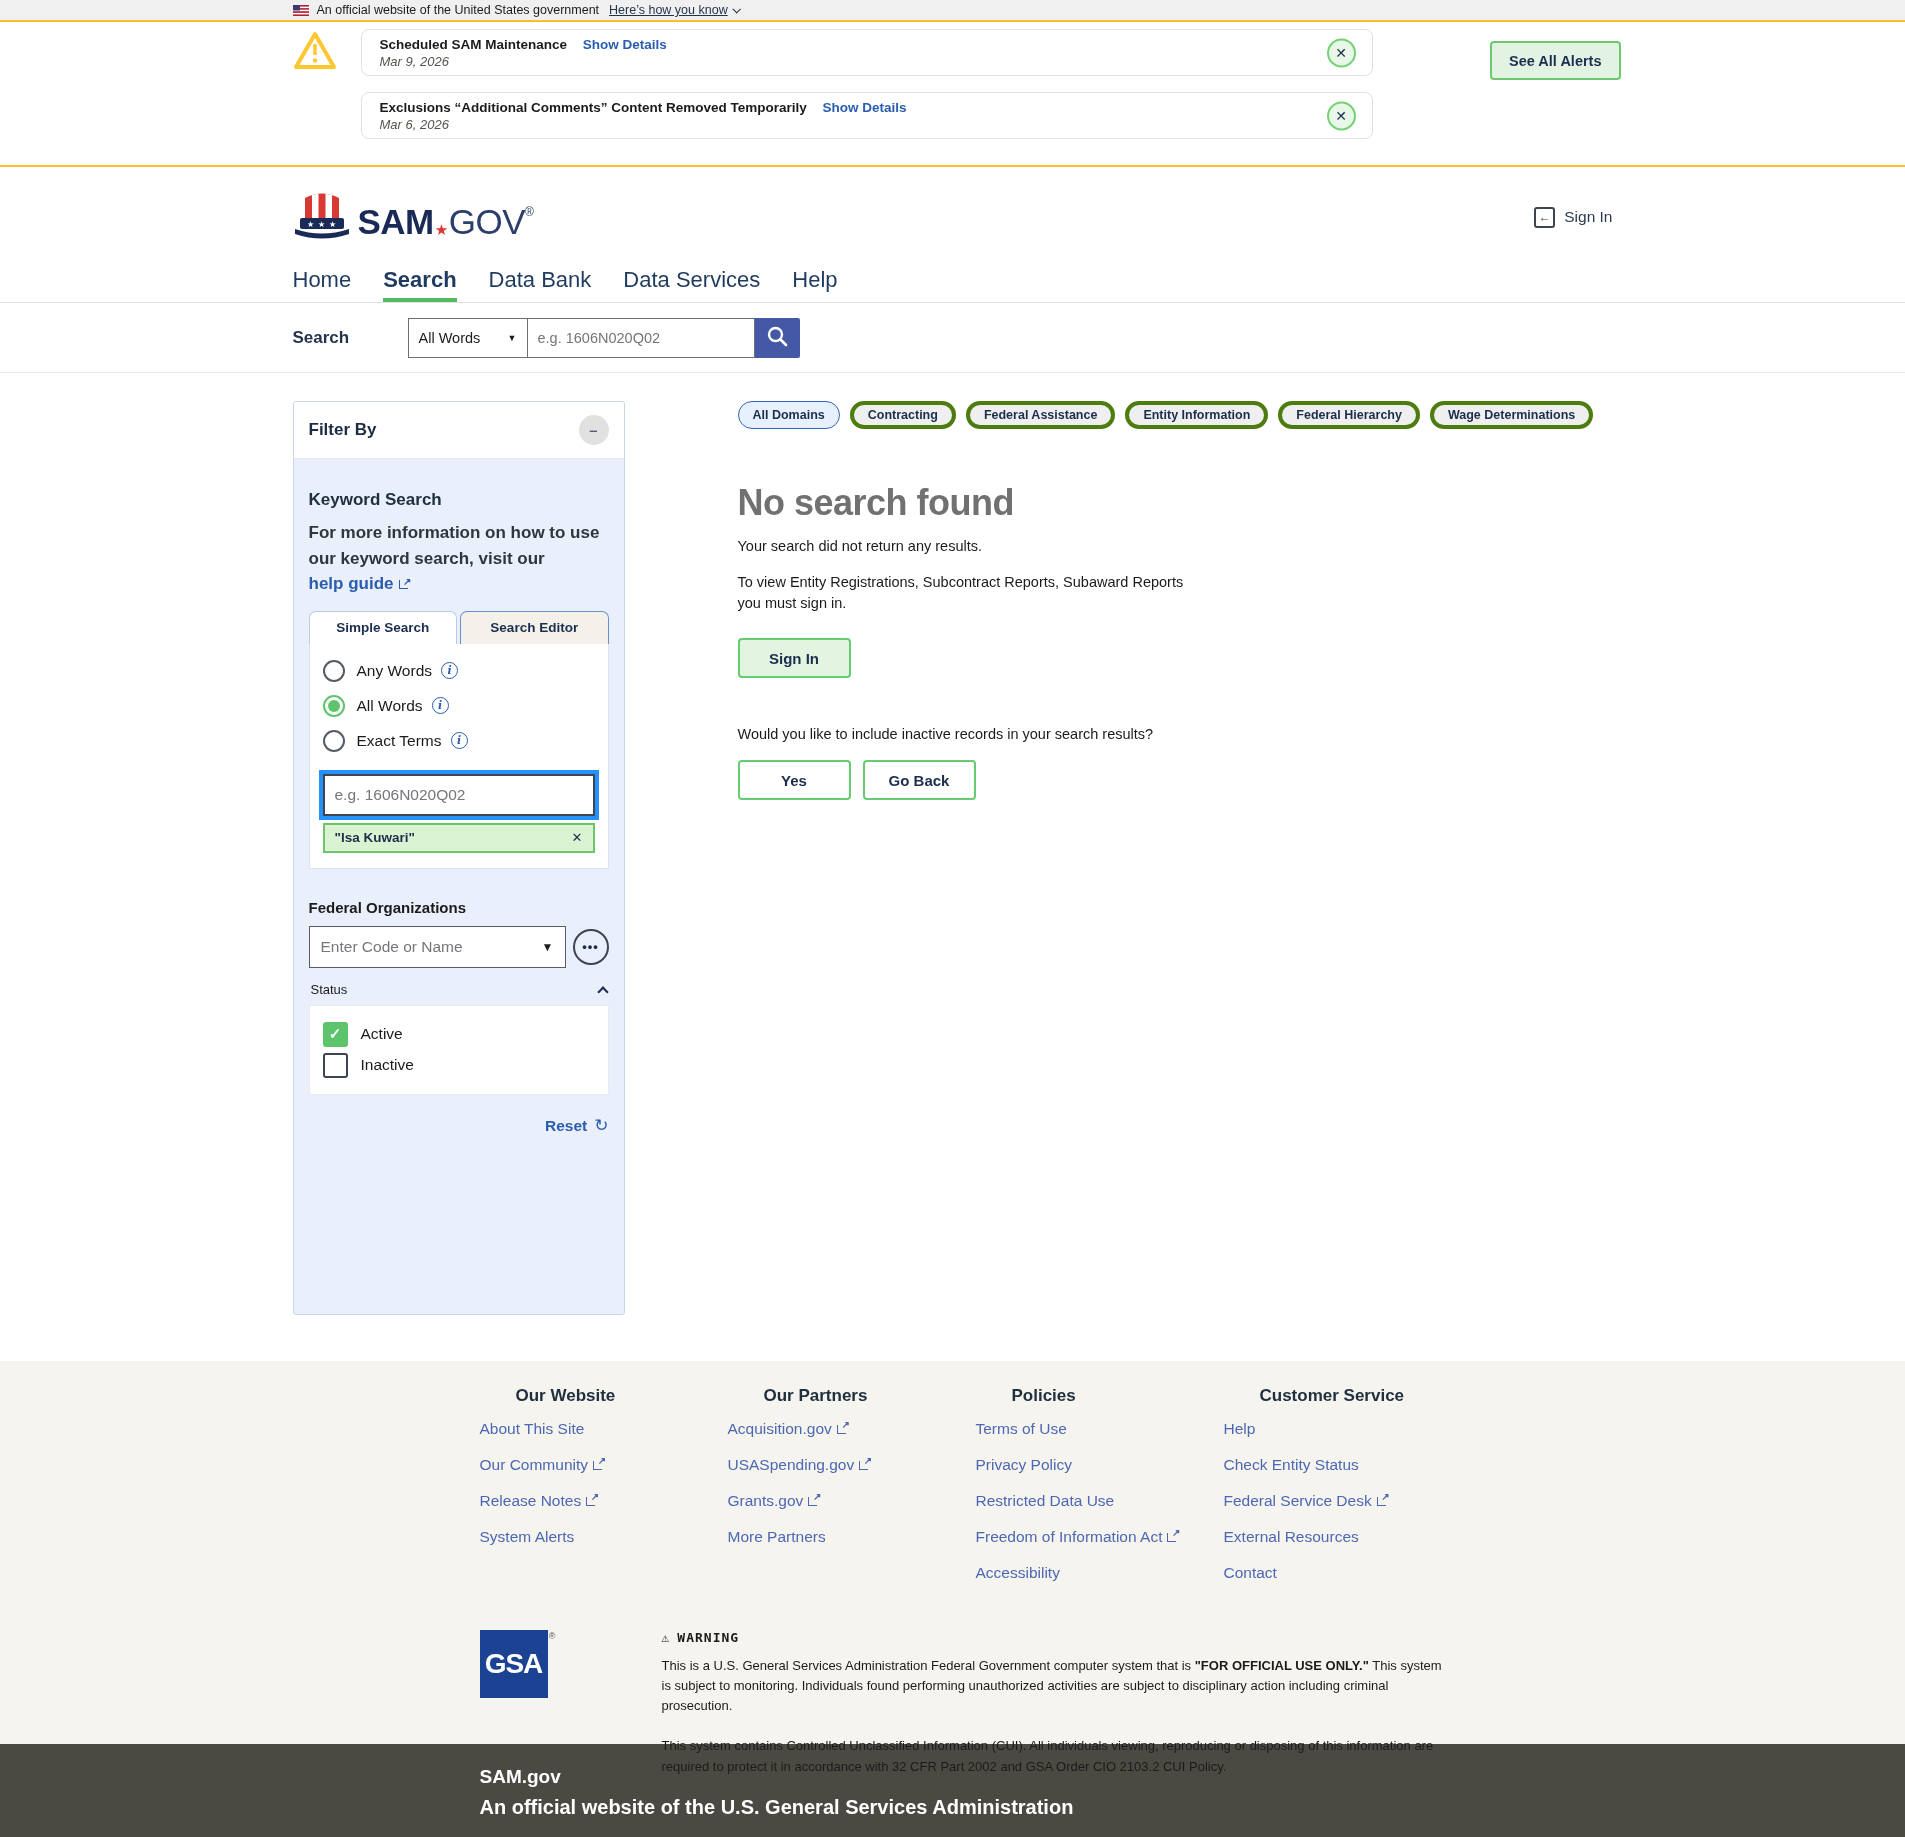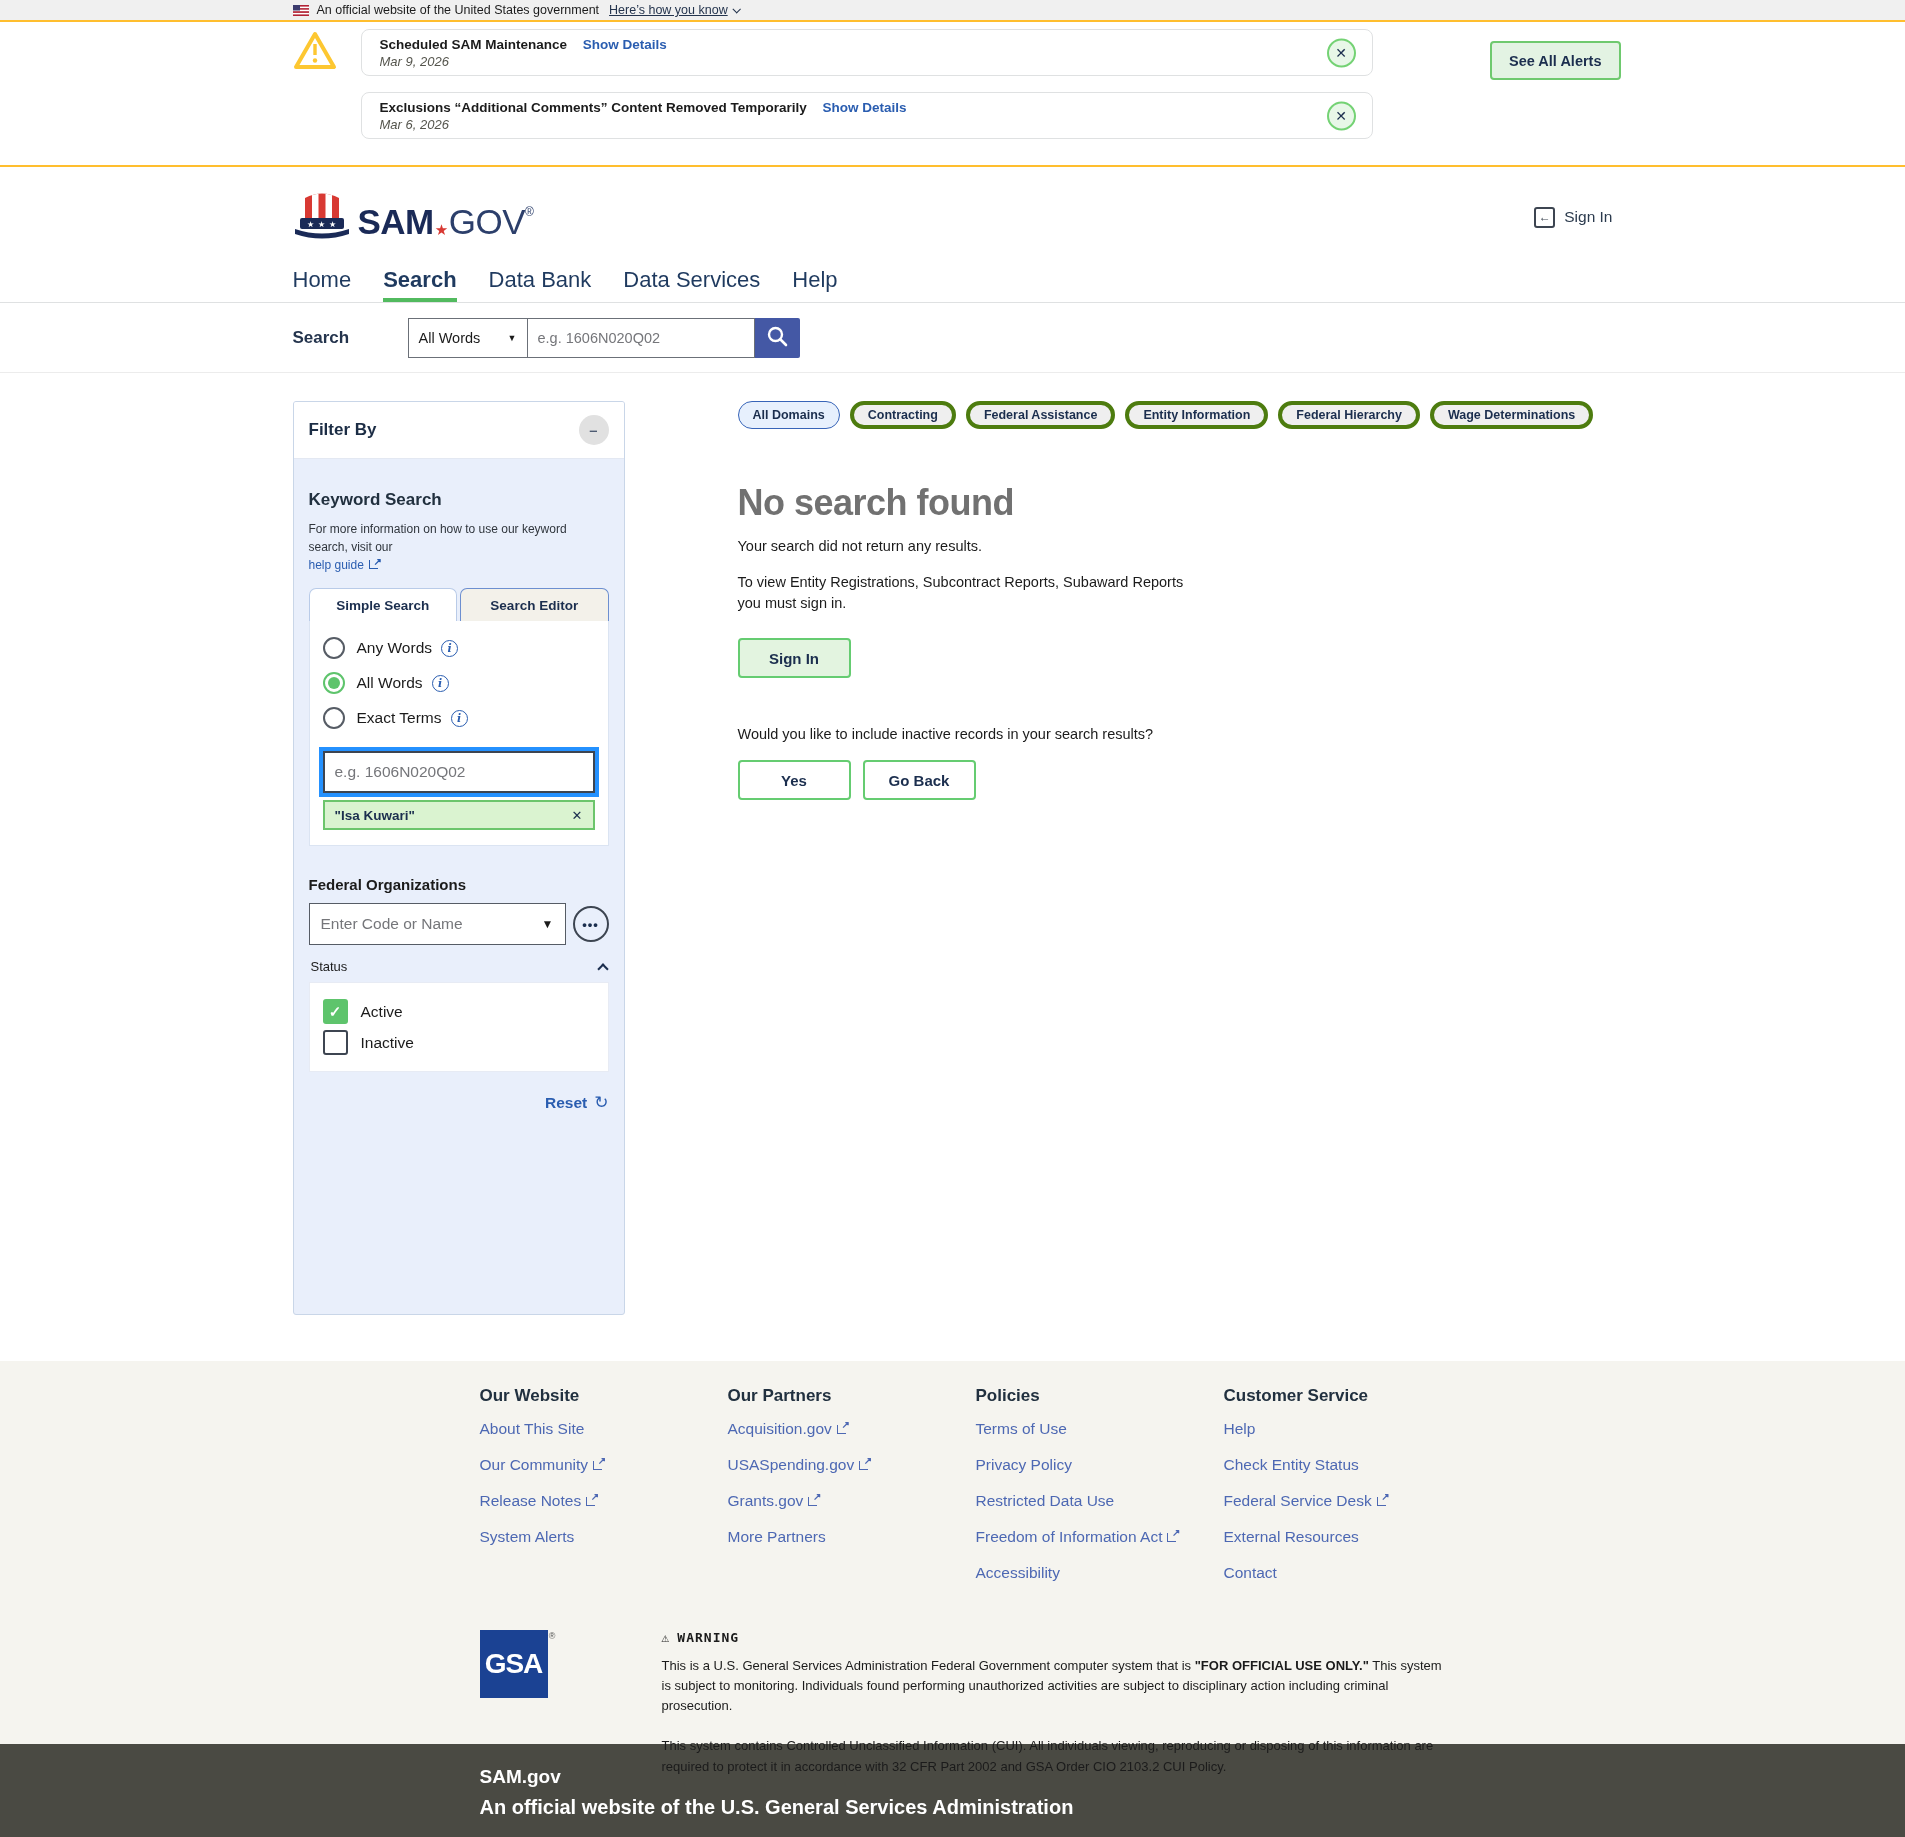--- a/index.html
+++ b/index.html
@@ -61,21 +61,21 @@
   .main-area { padding-top:28px; min-height:988px; }
   .main-area .container { display:flex; align-items:flex-start; }
 
   
   .filter-panel { width:332px; flex:0 0 332px; border:1px solid #c9d6e8; border-radius:3px; background:#e9effb; height:914px; overflow:hidden; }
   .filter-head { background:#fff; padding:13px 15px; display:flex; align-items:center; justify-content:space-between; border-bottom:1px solid #e3e8f2; }
   .filter-title { font-size:17px; font-weight:bold; color:#1c2d45; }
   .collapse-btn { width:30px; height:30px; border-radius:50%; background:#e1e1e1; border:none; color:#1b2e4e; font-size:15px; display:flex; align-items:center; justify-content:center; cursor:pointer; }
   .filter-body { padding:15px; }
   .kw-heading { font-size:17px; font-weight:bold; color:#21303f; margin-top:16px; }
-  .kw-info { font-size:12px; color:#30363d; line-height:1.5; margin-top:10px; }
+  .kw-info { font-size:17px; color:#30363d; line-height:1.5; margin-top:10px;font-weight:bold; }
   .help-link { color:#2a5db0; }
   .ext { position:relative; display:inline-block; width:12px; height:11px; margin-left:5px; }
   .ext::before { content:""; position:absolute; left:0; bottom:0; width:8px; height:8px; border:1.6px solid currentColor; border-top:none; border-right:none; }
   .ext::after { content:"\2197"; position:absolute; right:-1px; top:-4px; font-size:10px; font-weight:bold; }
   .kw-tabs { display:flex; gap:3px; margin-top:14px; }
   .kw-tab { flex:1; height:33px; display:flex; align-items:center; justify-content:center; font-size:13.5px; font-weight:bold; color:#1b2e4e; border-radius:7px 7px 0 0; cursor:pointer; }
   .kw-tab.active { background:#fff; border:1px solid #b9cbe8; border-bottom:none; }
   .kw-tab.inactive { background:#f3f1ea; border:1px solid #6d8fd0; border-bottom:none; }
   .kw-box { background:#fff; border:1px solid #dbe4f2; border-top:none; padding:16px 13px 15px; }
   .radio-row { display:flex; align-items:center; margin-bottom:13px; }
@@ -118,21 +118,21 @@
   .nm-line2 { margin-top:18px; font-size:14.5px; color:#1b1b1b; max-width:465px; line-height:1.45; }
   .btn-green-light { margin-top:24px; width:113px; height:40px; background:#e3f4e0; border:2px solid #65cc71; border-radius:4px; font-size:15px; font-weight:bold; color:#1b2e4e; cursor:pointer; font-family:inherit; }
   .nm-question { margin-top:48px; font-size:14.5px; color:#1b1b1b; }
   .nm-btn-row { margin-top:18px; display:flex; gap:12px; }
   .btn-outline-green { width:113px; height:40px; background:#fff; border:2px solid #65cc71; border-radius:4px; font-size:15px; font-weight:bold; color:#1b2e4e; cursor:pointer; font-family:inherit; }
 
   
   .site-footer { background:#f5f4ef; padding-top:25px; height:383px; }
   .footer-cols { display:flex; margin-left:187px; }
   .footer-col { width:248px; }
-  .footer-col h3 { font-size:17px; font-weight:bold; color:#21303f; margin-bottom:14px; }
+  .footer-col h3 { font-size:17px; font-weight:bold; color:#21303f; margin-bottom:14px;margin-left:36px; }
   .footer-col li { list-style:none; margin-bottom:18px; }
   .footer-col a { color:#4d68b3; font-size:15.5px; }
   .gsa-row { display:flex; margin-left:187px; margin-top:30px; }
   .gsa-logo { width:68px; height:68px; background:#1b4293; position:relative; display:flex; align-items:center; justify-content:center; }
   .gsa-logo span.gsa-txt { color:#fff; font-size:28px; font-weight:bold; letter-spacing:-1px; }
   .gsa-logo span.gsa-reg { position:absolute; top:1px; right:-8px; color:#555; font-size:9px; }
   .warn-block { margin-left:114px; width:790px; }
   .warn-title { font-family:"DejaVu Sans Mono", monospace; font-size:13px; font-weight:bold; color:#1b1b1b; letter-spacing:1px; display:flex; align-items:center; gap:7px; }
   .warn-p { font-size:13px; line-height:1.55; color:#1b1b1b; margin-top:11px; }
   .warn-p + .warn-p { margin-top:20px; }

